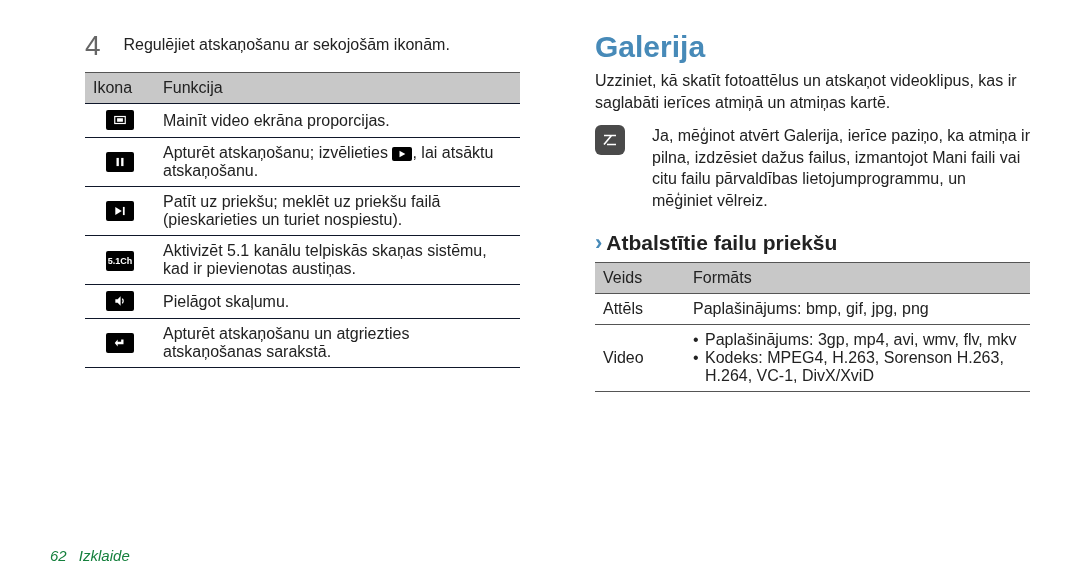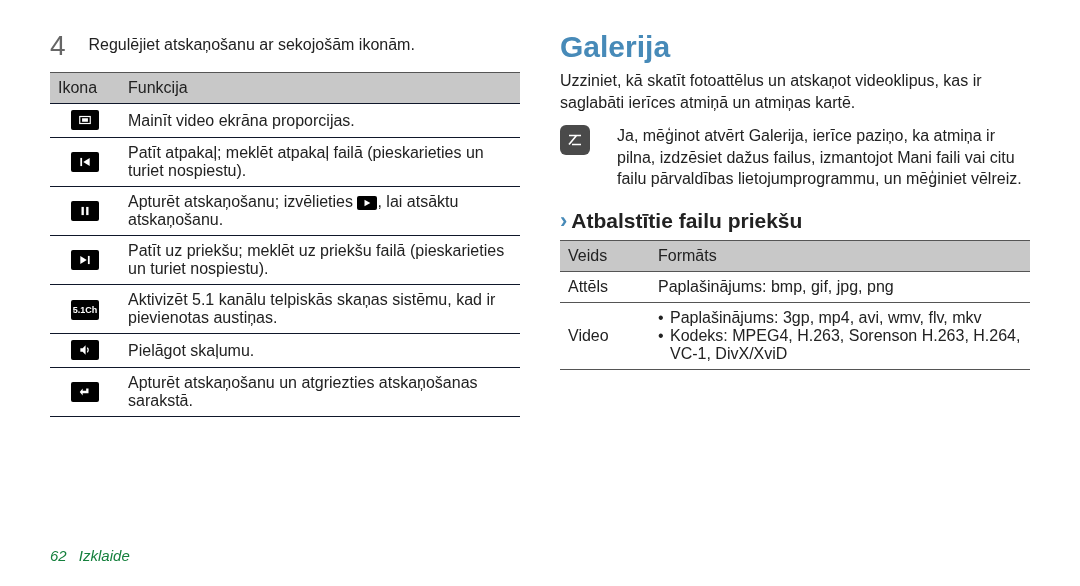--- a/index.html
+++ b/index.html
@@ -10,21 +10,21 @@
     font-family: "Segoe UI", Arial, sans-serif;
     font-size: 16px;
     color: #222;
     position: relative;
   }
   .page {
     display: flex;
     gap: 40px;
     padding: 30px 50px 0 50px;
   }
-  .col { flex: 1; }
+  .col { flex: 1; margin-left: 35px; }
   .step-num {
     font-size: 28px;
     color: #666;
     font-weight: 300;
     display: inline-block;
     width: 28px;
     vertical-align: top;
     margin-right: 6px;
   }
   .step-text {
@@ -150,29 +150,20 @@
       <tr>
         <td class="icon-cell"><span class="icon-box">
                 <svg viewBox="0 0 24 24">
                   <rect x="3" y="6" width="18" height="12" stroke="#fff" stroke-width="2" fill="none"></rect>
                   <rect x="7" y="9" width="10" height="6" fill="#fff"></rect>
                 </svg>
               </span></td>
         <td>Mainīt video ekrāna proporcijas.</td>
       </tr>
 
-      <tr>
-        <td class="icon-cell"><span class="icon-box">
-                <svg viewBox="0 0 24 24">
-                  <rect x="4" y="5" width="3" height="14"></rect>
-                  <polygon points="20,5 9,12 20,19"></polygon>
-                </svg>
-              </span></td>
-        <td>Patīt atpakaļ; meklēt atpakaļ failā (pieskarieties un turiet nospiestu).</td>
-      </tr>
 
       <tr>
         <td class="icon-cell"><span class="icon-box">
                 <svg viewBox="0 0 24 24">
                   <rect x="6" y="5" width="4" height="14"></rect>
                   <rect x="14" y="5" width="4" height="14"></rect>
                 </svg>
               </span></td>
         <td>
           <span>Apturēt atskaņošanu; izvēlieties </span><span class="inline-icon">

